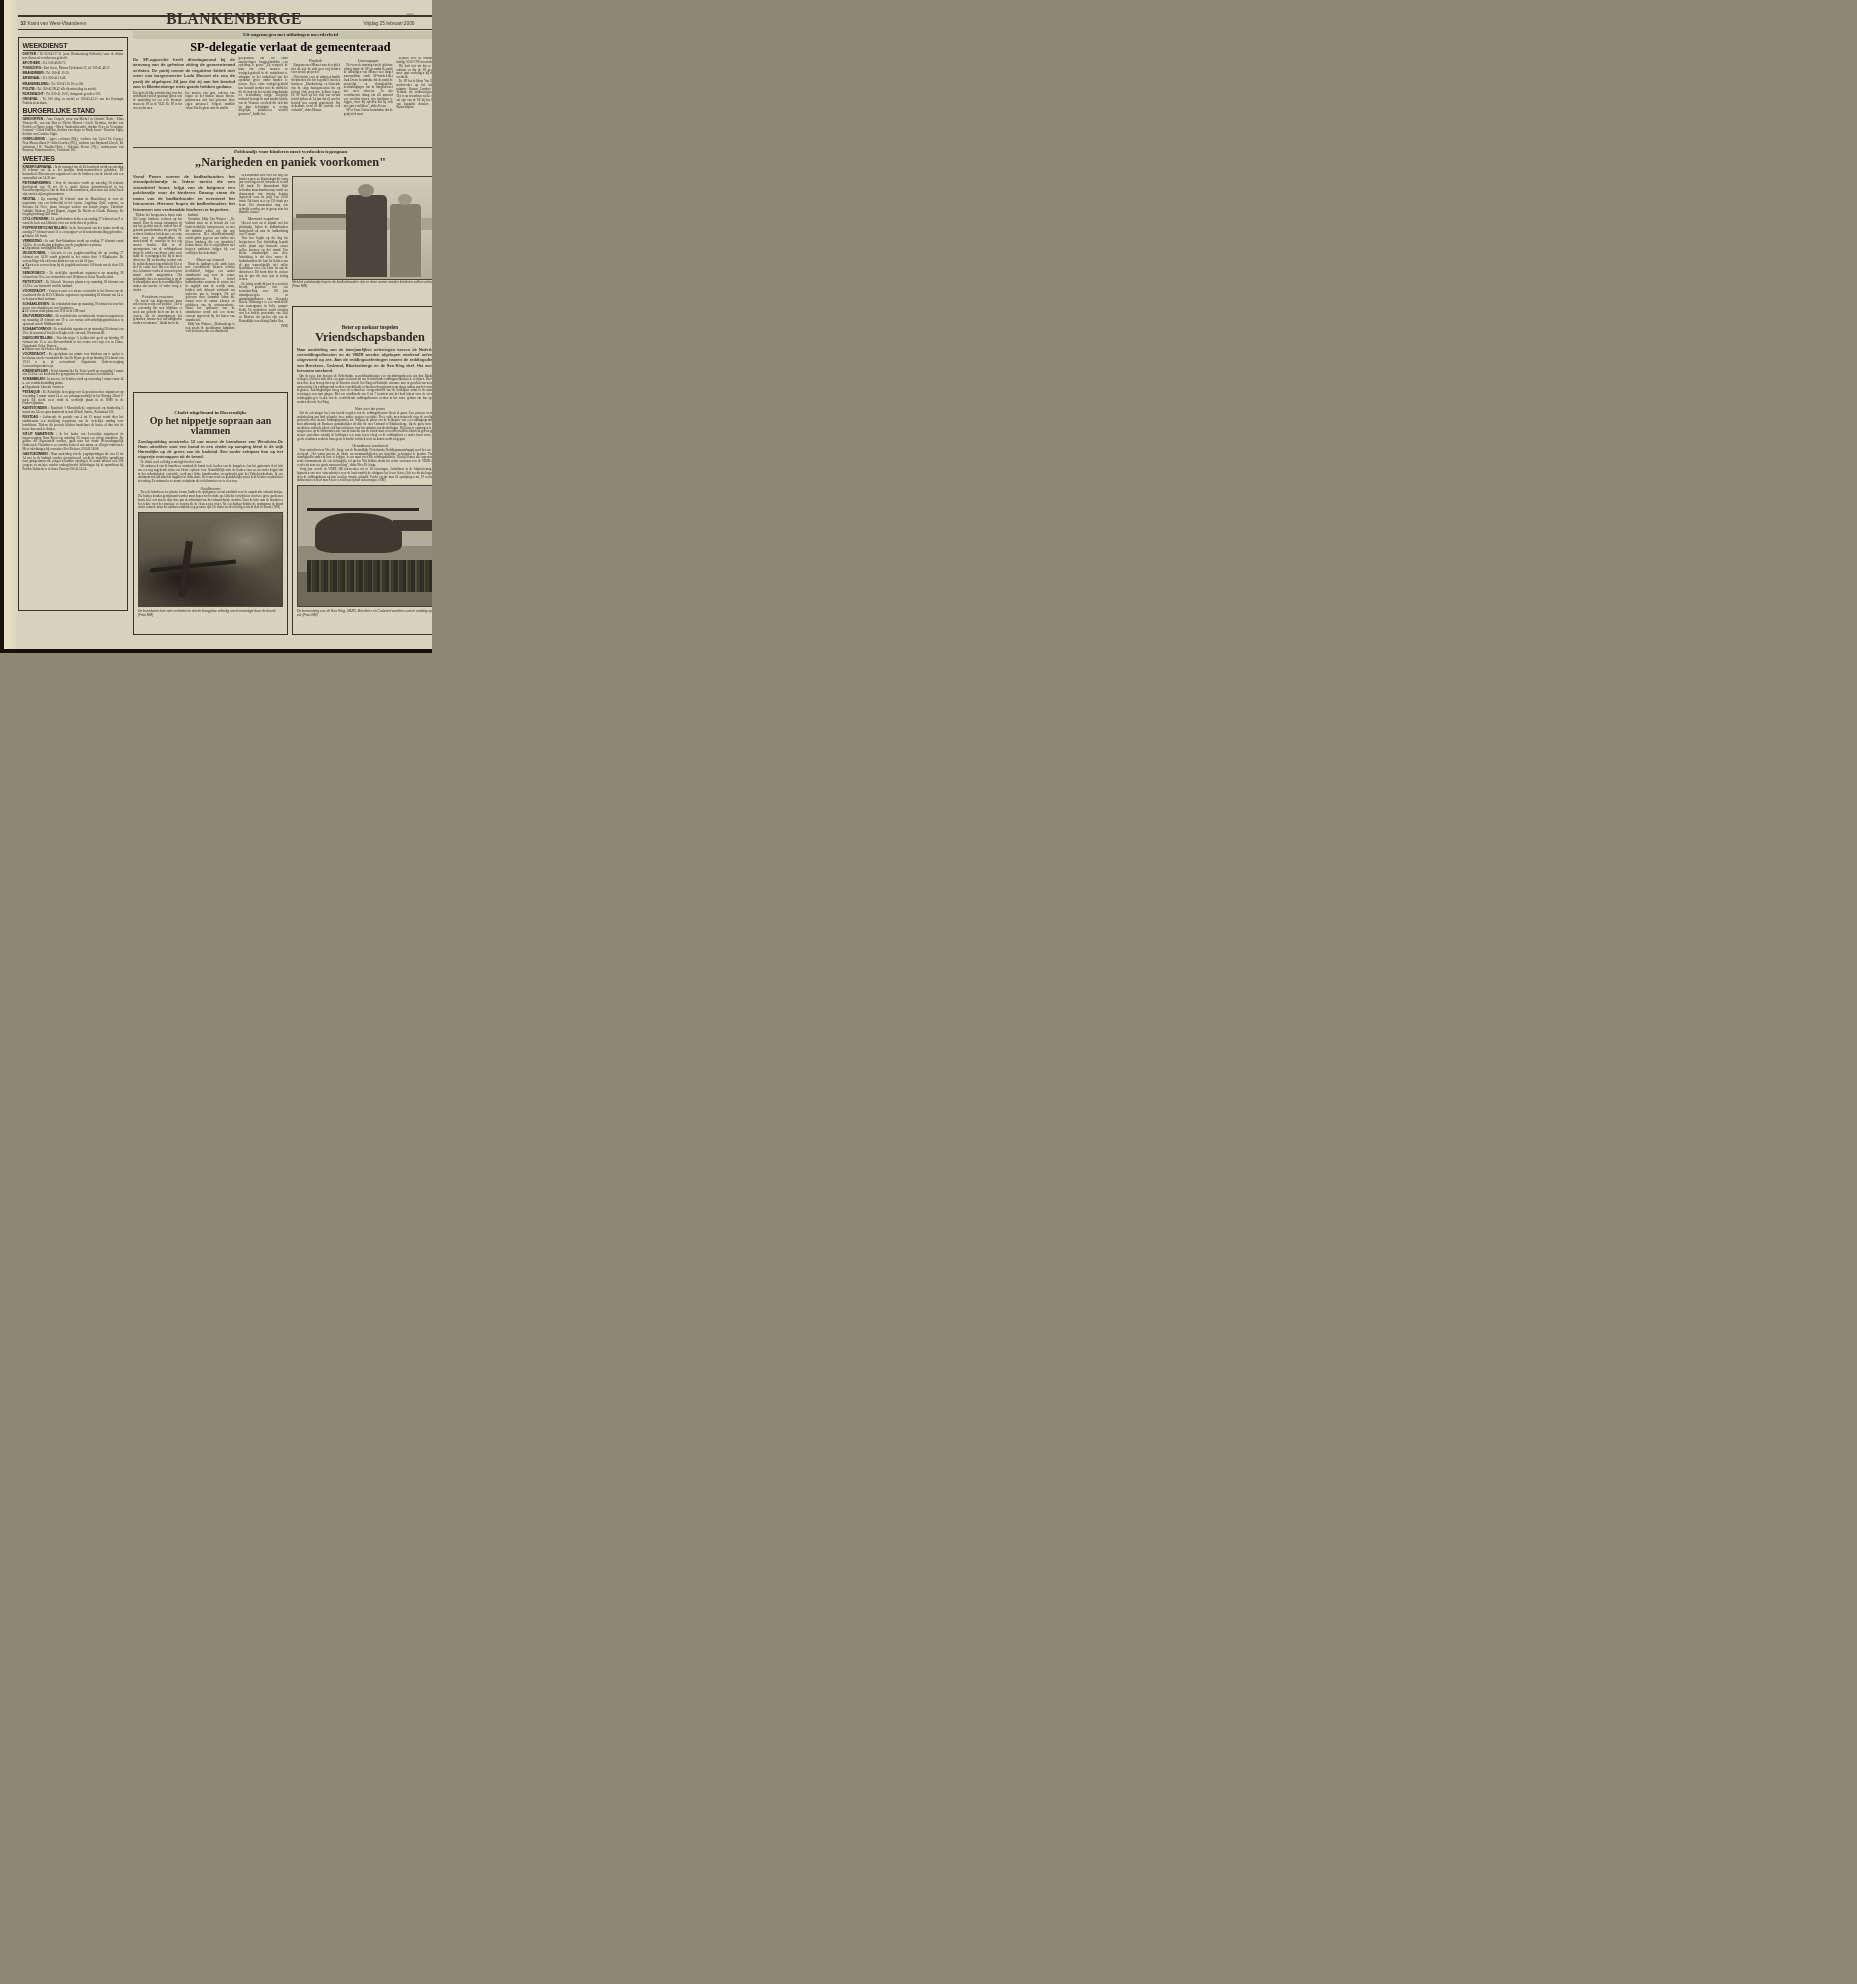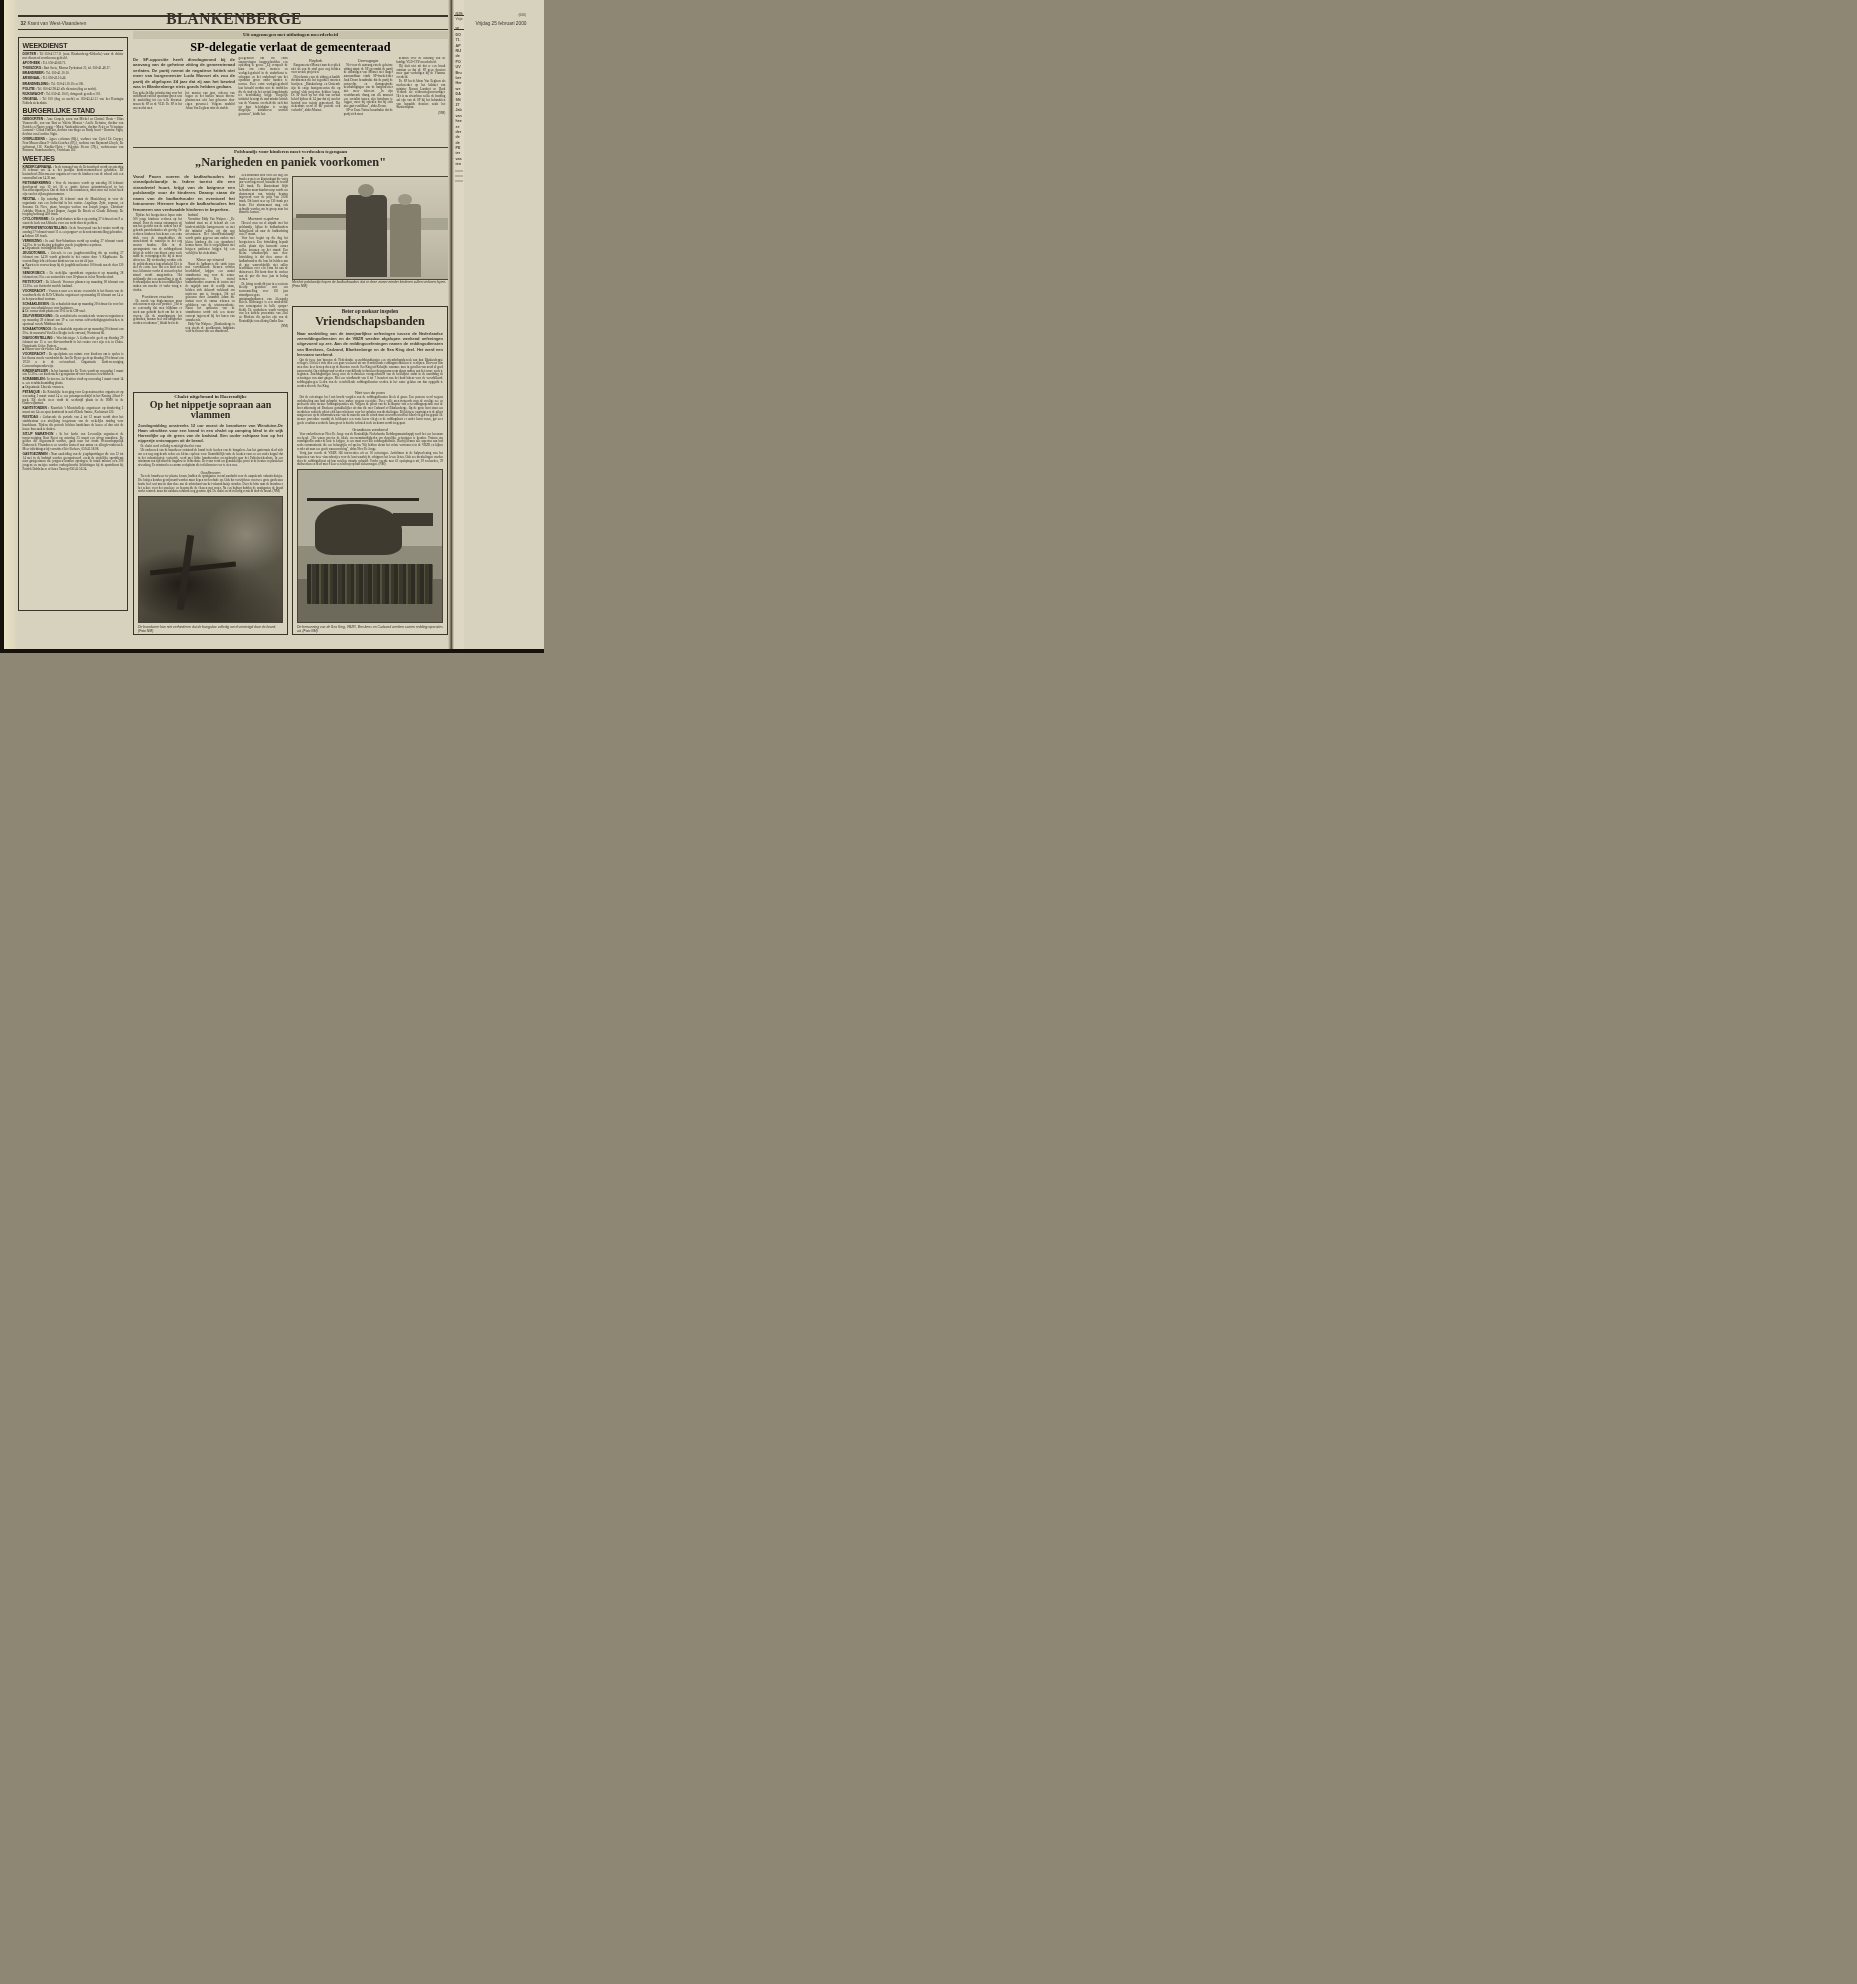--- a/index.html
+++ b/index.html
@@ -1,16 +1,16 @@
 <!DOCTYPE html>
 <html style="font-size:6.4px"><head>
 <meta charset="utf-8">
 <style>
   html,body{margin:0;padding:0;background:#8e8774;}
-  #page{position:relative;width:544px;height:653px;background:#d7d2be;overflow:hidden;
+  #page{position:relative;width:432px;height:653px;background:#d7d2be;overflow:hidden;
         font-family:"Liberation Serif",serif;color:#2b2823;}
   
   .edge-left{position:absolute;left:0;top:0;width:4px;height:100%;background:#17110c;}
   .margin-left{position:absolute;left:4px;top:0;width:14.3px;height:100%;
         background:linear-gradient(90deg,#e9e1c4,#e2dabf 60%,#d7d2be);}
   .edge-bottom{position:absolute;left:0;bottom:0;width:100%;height:3.6px;background:#17110c;}
   .gutter{position:absolute;left:448px;top:0;width:6.4px;height:100%;
         background:linear-gradient(90deg,#d7d2be,#9b947e 35%,#4a4334 55%,#9b947e 75%,#d9d4c0);}
   .sliver{position:absolute;left:454px;top:0;width:10.3px;height:100%;background:#ddd8c3;overflow:hidden;}
   
@@ -53,21 +53,21 @@
   .nar-left{position:absolute;left:0;top:0;width:155px;}
   .nar-wide{display:flex;flex-direction:column;width:102px;}
   .nar-cols{display:flex;gap:3.6px;}
   .nar-col{width:49px;flex:0 0 auto;}
   .nar-col3{position:absolute;left:106px;top:0;width:49px;}
   .photo{background:#b9b5a4;border:0.4px solid #4a4437;position:relative;overflow:hidden;}
   .beach-photo{position:absolute;left:159px;top:2px;width:156px;height:102px;}
   .caption{font-family:"Liberation Sans",sans-serif;font-style:italic;font-size:3.4px;line-height:1.25;color:#35322b;}
   .beach-cap{position:absolute;left:159px;top:106px;width:156px;}
   .artbox{position:absolute;border:0.5px solid #3a352b;background:#d8d3bf;box-sizing:border-box;
-        padding:1px 4px;display:flex;flex-direction:column;overflow:hidden;}
+        padding:17px 4px;display:flex;flex-direction:column;overflow:hidden;}
   .chaletbox{left:133px;top:392px;width:155px;height:243px;}
   .vriendbox{left:292px;top:306px;width:156px;height:329px;}
   .kicker{font-family:"Liberation Serif",serif;font-weight:bold;text-align:center;}
   .bigtitle{font-family:"Liberation Serif",serif;font-weight:bold;text-align:center;color:#2d2a24;}
   
   .sky{position:absolute;left:0;top:0;width:100%;height:40%;background:linear-gradient(#cfcbb8,#c1bdaa);}
   .sea{position:absolute;left:0;top:40%;width:100%;height:12%;background:#a8a492;}
   .pier{position:absolute;left:2%;top:36%;width:55%;height:7%;background:#6f6a5a;border-radius:0.8px;}
   .sand{position:absolute;left:0;top:52%;width:100%;height:48%;background:linear-gradient(#c6c2af,#b3ae9c);}
   .fig-a{position:absolute;left:34%;top:18%;width:26%;height:80%;background:#4a463c;border-radius:4.8px 4.8px 0 0;}

